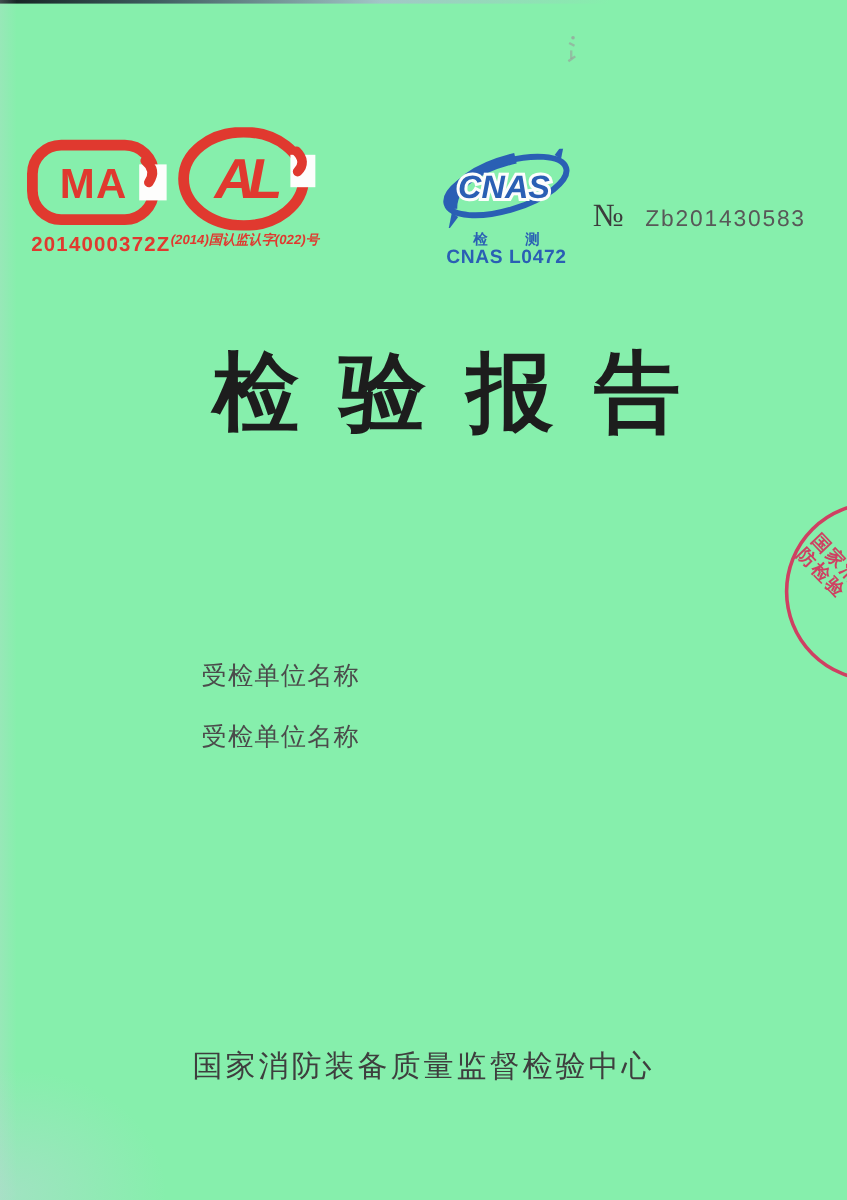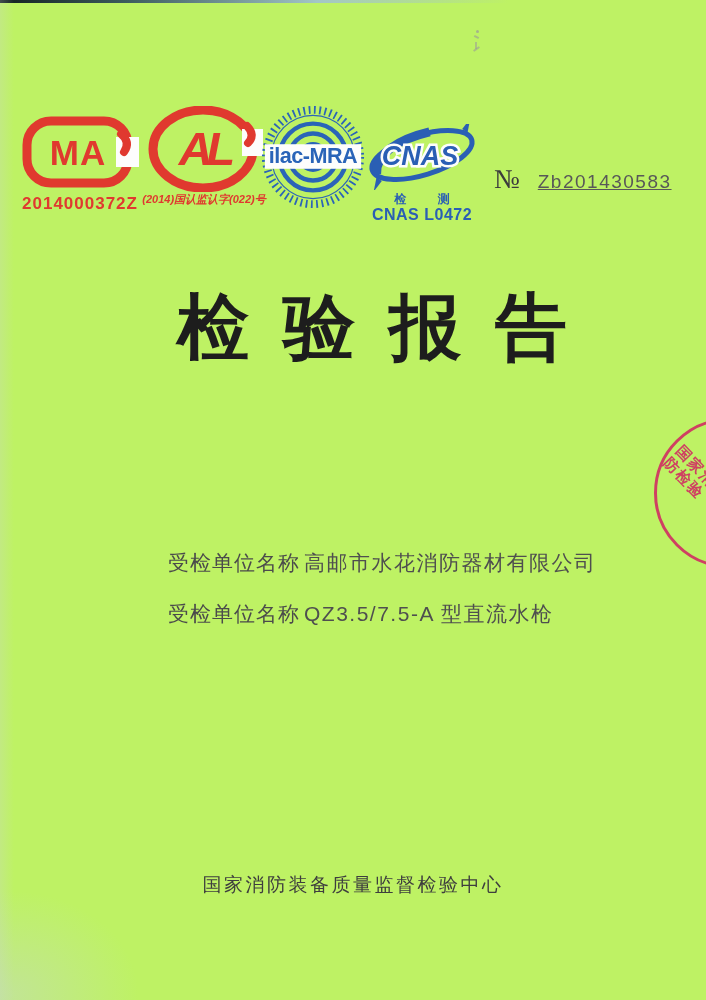--- a/index.html
+++ b/index.html
@@ -1,21 +1,21 @@
 <!DOCTYPE html>
 <html><head>
 <meta charset="utf-8">
 <style>
   * { margin:0; padding:0; box-sizing:border-box; }
   html,body { background:#ffffff; }
   body { font-family:"Liberation Sans", sans-serif; }
 
   .page {
     position:relative; width:706px; height:1000px;
-    background:#bef264; overflow:hidden;
+    background:#86efac; overflow:hidden;
   }
 
   
   .top-edge {
     position:absolute; left:0; top:0; width:100%; height:3px;
     background:linear-gradient(90deg,#13201f 0%,#3d5c5e 18%,#a3c6c7 45%,rgba(255,255,255,0) 72%);
   }
   .left-edge-shade {
     position:absolute; left:0; top:0; width:14px; height:100%;
     background:linear-gradient(90deg,rgba(205,210,220,0.25),rgba(255,255,255,0));
@@ -31,46 +31,46 @@
   .speck .s3 { left:5px; top:14px; width:2px; height:7px; opacity:.55; }
   .speck .s4 { left:3px; top:20px; width:7px; height:2px; transform:rotate(-35deg); opacity:.6; }
 
   
   .logo { position:absolute; text-align:center; }
   .logo-cma  { left:18px;  top:112px; width:124px; }
   .logo-cal  { left:140px; top:106px; width:128px;font-style:italic; }
   .logo-ilac { left:258px; top:101px; width:110px; }
   .logo-cnas { left:366px; top:124px; width:112px; }
   .logo svg { display:block; margin:0 auto; }
-  .cap-red-lg { color:#e0392f; font-weight:bold; font-size:17px; letter-spacing:1px; margin-top:2px; white-space:nowrap; }
+  .cap-red-lg { color:#e0392f; font-weight:bold; font-size:17px; letter-spacing:1px; margin-top:2px; white-space:nowrap;text-align:right; }
   .cap-red-sm { color:#e0392f; font-weight:bold; font-size:11px; letter-spacing:0; margin-top:0; white-space:nowrap; }
   .cap-blue-cn  { color:#2a5fb4; font-weight:bold; font-size:12px; letter-spacing:14px; text-indent:14px; margin-top:1px; white-space:nowrap;text-align:center; }
   .cap-blue-code{ color:#2a5fb4; font-weight:bold; font-size:16px; letter-spacing:0.5px; margin-top:-2px; white-space:nowrap; }
 
   .no-block { position:absolute; left:494px; top:164px; display:flex; align-items:baseline; }
   .no-label { font-family:"Liberation Serif", serif; font-size:27px; color:#3c3c3c; }
-  .no-value { font-size:19px; color:#585858; letter-spacing:1.5px; margin-left:18px; font-family:"Liberation Sans", sans-serif;text-decoration:underline; }
+  .no-value { font-size:19px; color:#585858; letter-spacing:1.5px; margin-left:18px; font-family:"Liberation Sans", sans-serif; }
 
   
   .title {
     position:absolute; left:36px; top:280px; width:100%;
     text-align:center; font-size:72px; font-weight:bold; color:#1d1d1d;
     letter-spacing:34px; margin-right:-34px; white-space:nowrap;
   }
 
   
   .fields { position:absolute; left:168px; top:549px; }
-  .field-row { display:flex; align-items:baseline; margin-bottom:23px; font-size:21px; color:#4b4b4b; }
+  .field-row { display:flex; align-items:baseline; margin-bottom:23px; font-size:21px; color:#4b4b4b;gap:28px; }
   .field-label { min-width:120px; letter-spacing:1px; white-space:pre; }
   .field-value { margin-left:4px; letter-spacing:1.5px; white-space:pre; color:#4f4f4f; }
 
   
   .footer {
     position:absolute; left:0; top:872px; width:100%;
-    text-align:center; font-size:19px; letter-spacing:2.5px; color:#3e3e3e;font-family:Liberation Mono, monospace;
+    text-align:center; font-size:25px; letter-spacing:2.5px; color:#3e3e3e;font-family:Liberation Mono, monospace;
   }
 
   
   .stamp {
     position:absolute; left:654px; top:418px; width:150px; height:150px;
     border:3px solid #cf4062; border-radius:50%;
   }
   .stamp-text {
     position:absolute; left:8px; top:34px; transform:rotate(46deg);
     color:#cf4062; font-weight:bold; font-size:15px; line-height:17px;
@@ -105,38 +105,20 @@
   <div class="logo logo-cal">
     <svg width="118" height="86" viewBox="0 0 118 86">
       <ellipse cx="58" cy="43" rx="50" ry="39" fill="none" stroke="#e0392f" stroke-width="9"></ellipse>
       <rect x="97" y="23" width="21" height="27" fill="#fdfdfc"></rect>
       <path d="M102 20 q9 9 1 17" fill="none" stroke="#e0392f" stroke-width="8" stroke-linecap="round"></path>
       <text x="59" y="59" text-anchor="middle" font-size="47" font-weight="bold" fill="#e0392f" letter-spacing="-6">AL</text>
     </svg>
     <div class="cap-red-sm">(2014)国认监认字(022)号</div>
   </div>
 
-  <div class="logo logo-ilac">
-    <svg width="110" height="112" viewBox="0 0 112 114">
-      <defs>
-          <clipPath id="ilacClip">
-            <circle cx="56" cy="57" r="43"></circle>
-          </clipPath>
-        </defs>
-      <circle cx="56" cy="57" r="48" fill="none" stroke="#2a64b8" stroke-width="8" stroke-dasharray="1.8 3.6"></circle>
-      <g clip-path="url(#ilacClip)">
-        <circle cx="56" cy="57" r="13" fill="none" stroke="#2a64b8" stroke-width="4.5"></circle>
-        <circle cx="56" cy="57" r="24" fill="none" stroke="#2a64b8" stroke-width="4.5"></circle>
-        <circle cx="56" cy="57" r="34" fill="none" stroke="#2a64b8" stroke-width="4.5"></circle>
-        <circle cx="56" cy="57" r="44" fill="none" stroke="#2a64b8" stroke-width="4.5"></circle>
-      </g>
-      <rect x="7" y="44" width="98" height="25" fill="#fdfdfc"></rect>
-      <text x="56" y="63" text-anchor="middle" font-size="22" font-weight="bold" fill="#2a64b8" letter-spacing="-0.5">ilac-MRA</text>
-    </svg>
-  </div>
 
   <div class="logo logo-cnas">
     <svg width="112" height="66" viewBox="0 0 112 66">
       <g transform="rotate(-17 56 31)">
         <ellipse cx="56" cy="31" rx="52" ry="20" fill="none" stroke="#2a5fb4" stroke-width="5"></ellipse>
         <path d="M7 36 C12 16 38 9 70 11" fill="none" stroke="#2a5fb4" stroke-width="9"></path>
         <polygon points="102,18 113,10 106,23" fill="#2a5fb4"></polygon>
         <polygon points="10,44 -1,52 6,39" fill="#2a5fb4"></polygon>
       </g>
       <text x="54" y="41" text-anchor="middle" font-size="27" font-weight="bold" font-style="italic" fill="#2a5fb4" stroke="#fdfdfc" stroke-width="5" paint-order="stroke" letter-spacing="0">CNAS</text>
@@ -148,25 +130,23 @@
   <div class="no-block">
     <span class="no-label">№</span>
     <span class="no-value">Zb201430583</span>
   </div>
 
   <div class="title">检验报告</div>
 
   <div class="fields">
     <div class="field-row">
       <span class="field-label">受检单位名称</span>
-      <span class="field-value">高邮市水花消防器材有限公司</span>
     </div>
     <div class="field-row">
       <span class="field-label">受检单位名称</span>
-      <span class="field-value">QZ3.5/7.5-A 型直流水枪</span>
     </div>
   </div>
 
   <div class="stamp">
     <div class="stamp-text">
       <div>国家消</div>
       <div>防检验</div>
     </div>
   </div>
 

